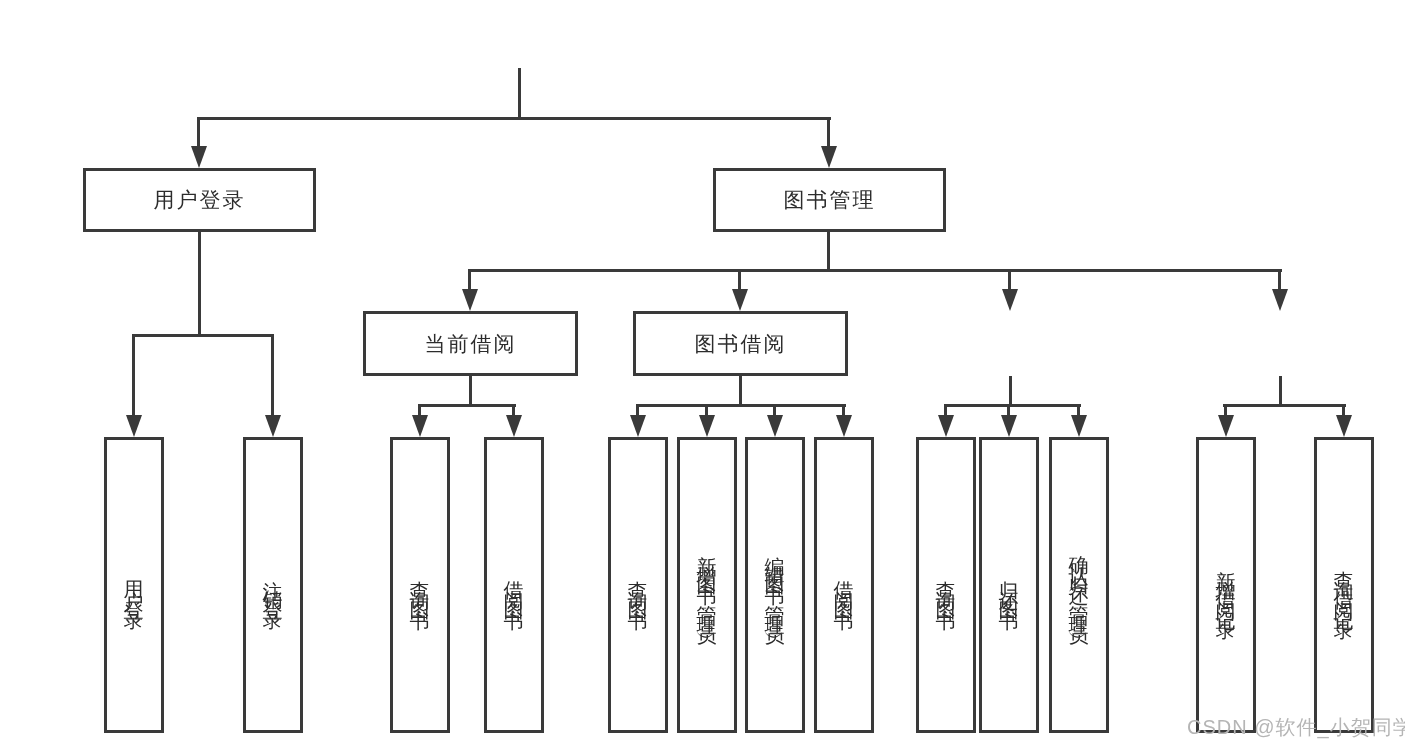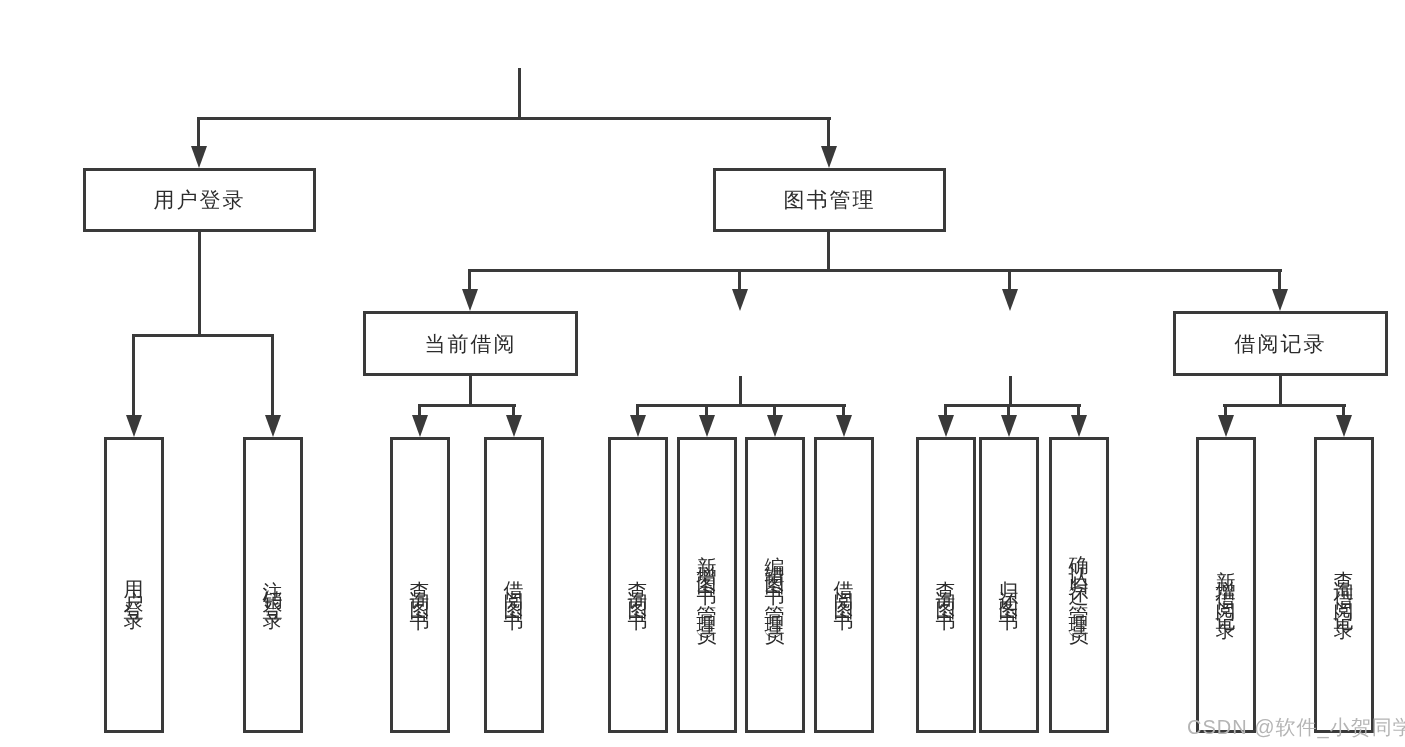--- a/index.html
+++ b/index.html
@@ -76,21 +76,21 @@
   <div class="vl" style="left:468px; top:271px; height:22px;"></div>
   <div class="vl" style="left:738px; top:271px; height:22px;"></div>
   <div class="vl" style="left:1008px; top:271px; height:22px;"></div>
   <div class="vl" style="left:1278px; top:271px; height:22px;"></div>
   <div class="arrow" style="left:462px; top:289px;"></div>
   <div class="arrow" style="left:732px; top:289px;"></div>
   <div class="arrow" style="left:1002px; top:289px;"></div>
   <div class="arrow" style="left:1272px; top:289px;"></div>
 
   <div class="box" style="left:363px; top:311px; width:215px; height:65px;">当前借阅</div>
-  <div class="box" style="left:1173px; top:311px; width:215px; height:65px;">借阅记录</div>
+  <div class="box" style="left:633px; top:311px; width:215px; height:65px;">图书借阅</div>
 
   <div class="vl" style="left:469px; top:376px; height:30px;"></div>
   <div class="hl" style="left:418px; top:404px; width:98px;"></div>
   <div class="vl" style="left:418px; top:406px; height:12px;"></div>
   <div class="vl" style="left:512px; top:406px; height:12px;"></div>
   <div class="arrow" style="left:412px; top:415px;"></div>
   <div class="arrow" style="left:506px; top:415px;"></div>
 
   <div class="vl" style="left:739px; top:376px; height:30px;"></div>
   <div class="hl" style="left:636px; top:404px; width:210px;"></div>

